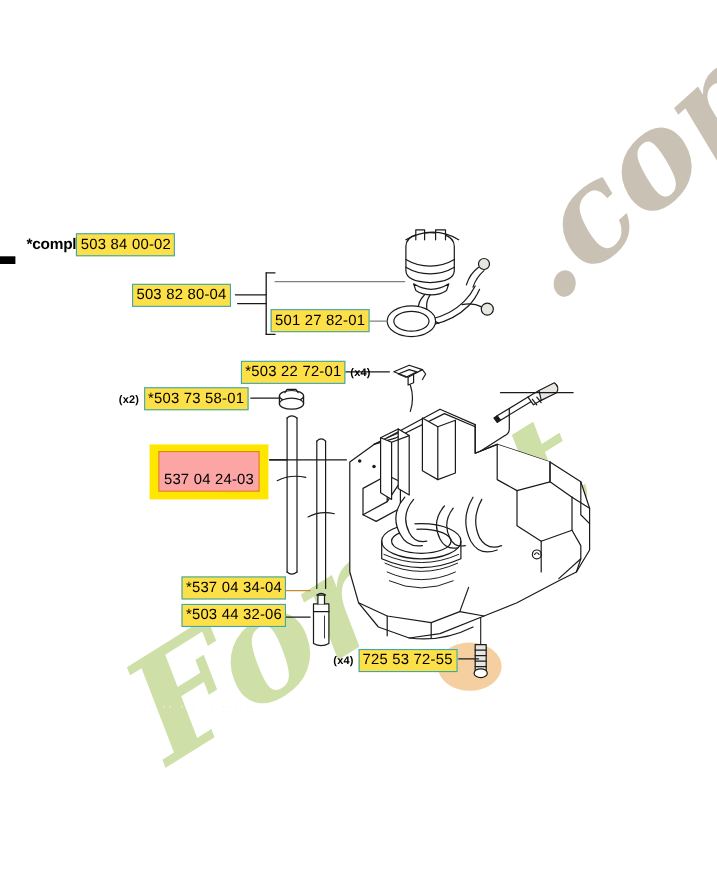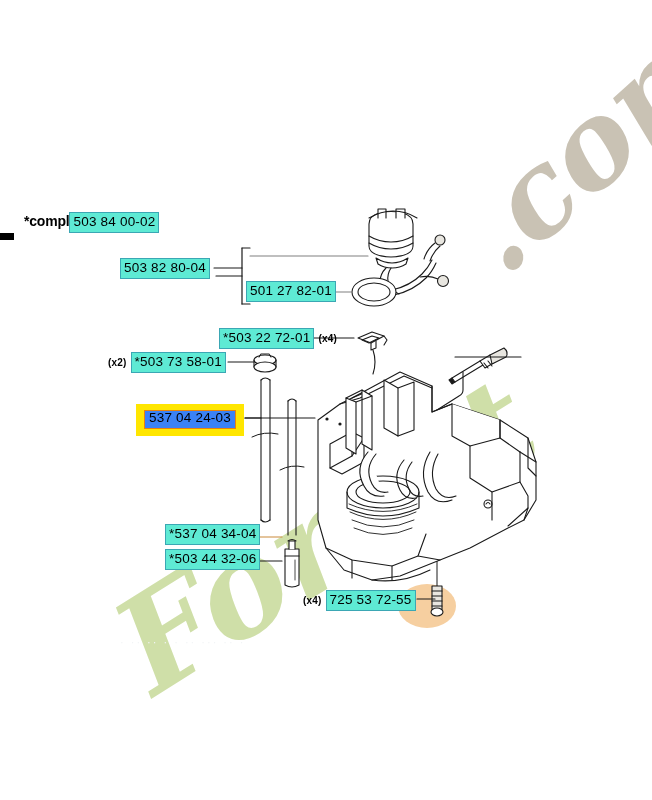--- a/index.html
+++ b/index.html
@@ -74,33 +74,33 @@
   .lbl {
     position: absolute;
     font-size: 13.5px;
     line-height: 1;
     color: #000;
     white-space: nowrap;
     letter-spacing: 0.2px;
   }
   .lbl .box {
     display: inline-block;
-    background: #5eead4;
+    background: #fde047;
     border: 1px solid #3ba7b4;
     padding: 2px 3px 3px 3px;
     color: #000;
   }
   .lbl.hi {
     background: #ffe600;
     padding: 6px 8px 7px 8px;
   }
   .lbl.hi .box {
-    background: #3b82f6;
+    background: #fca5a5;
     border: 1px solid #e8820c;
-    padding: 0 4px 3px 4px;
+    padding: 18px 4px 3px 4px;
     text-align: right;
   }
   .qty {
     font-weight: 700;
     font-size: 10px;
   }
   .star {
     font-weight: 400;
   }
   .compl {

